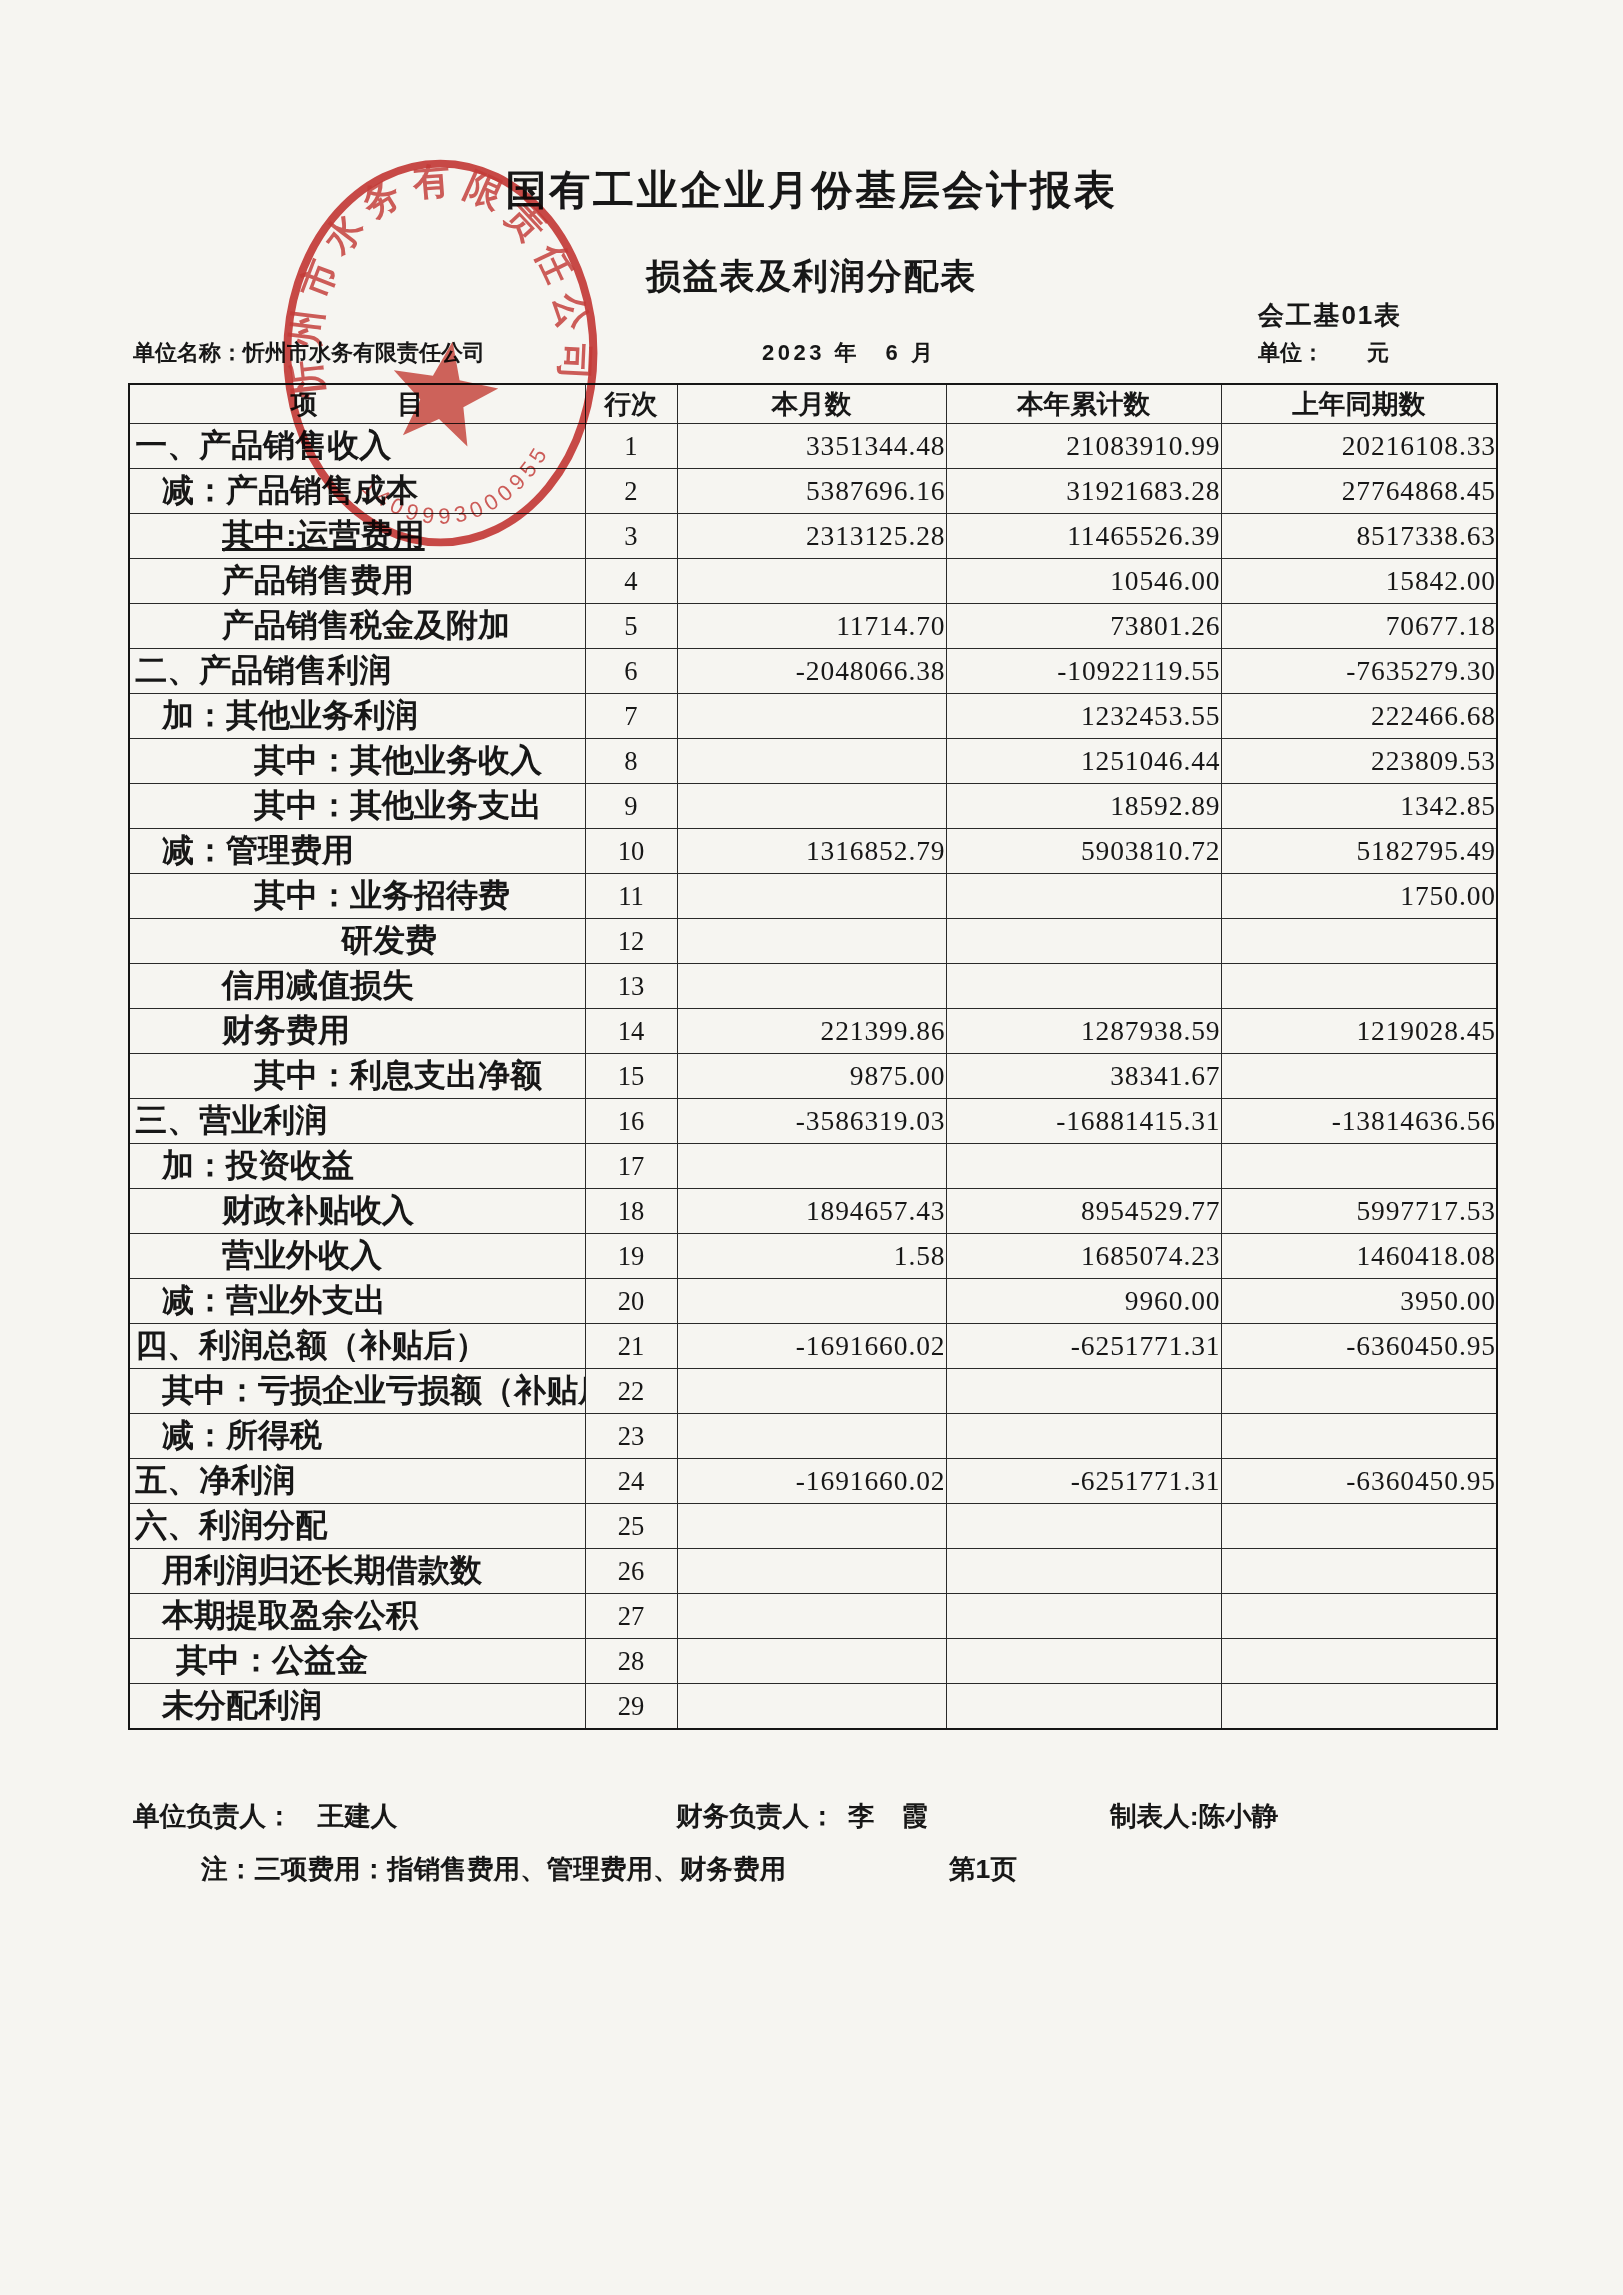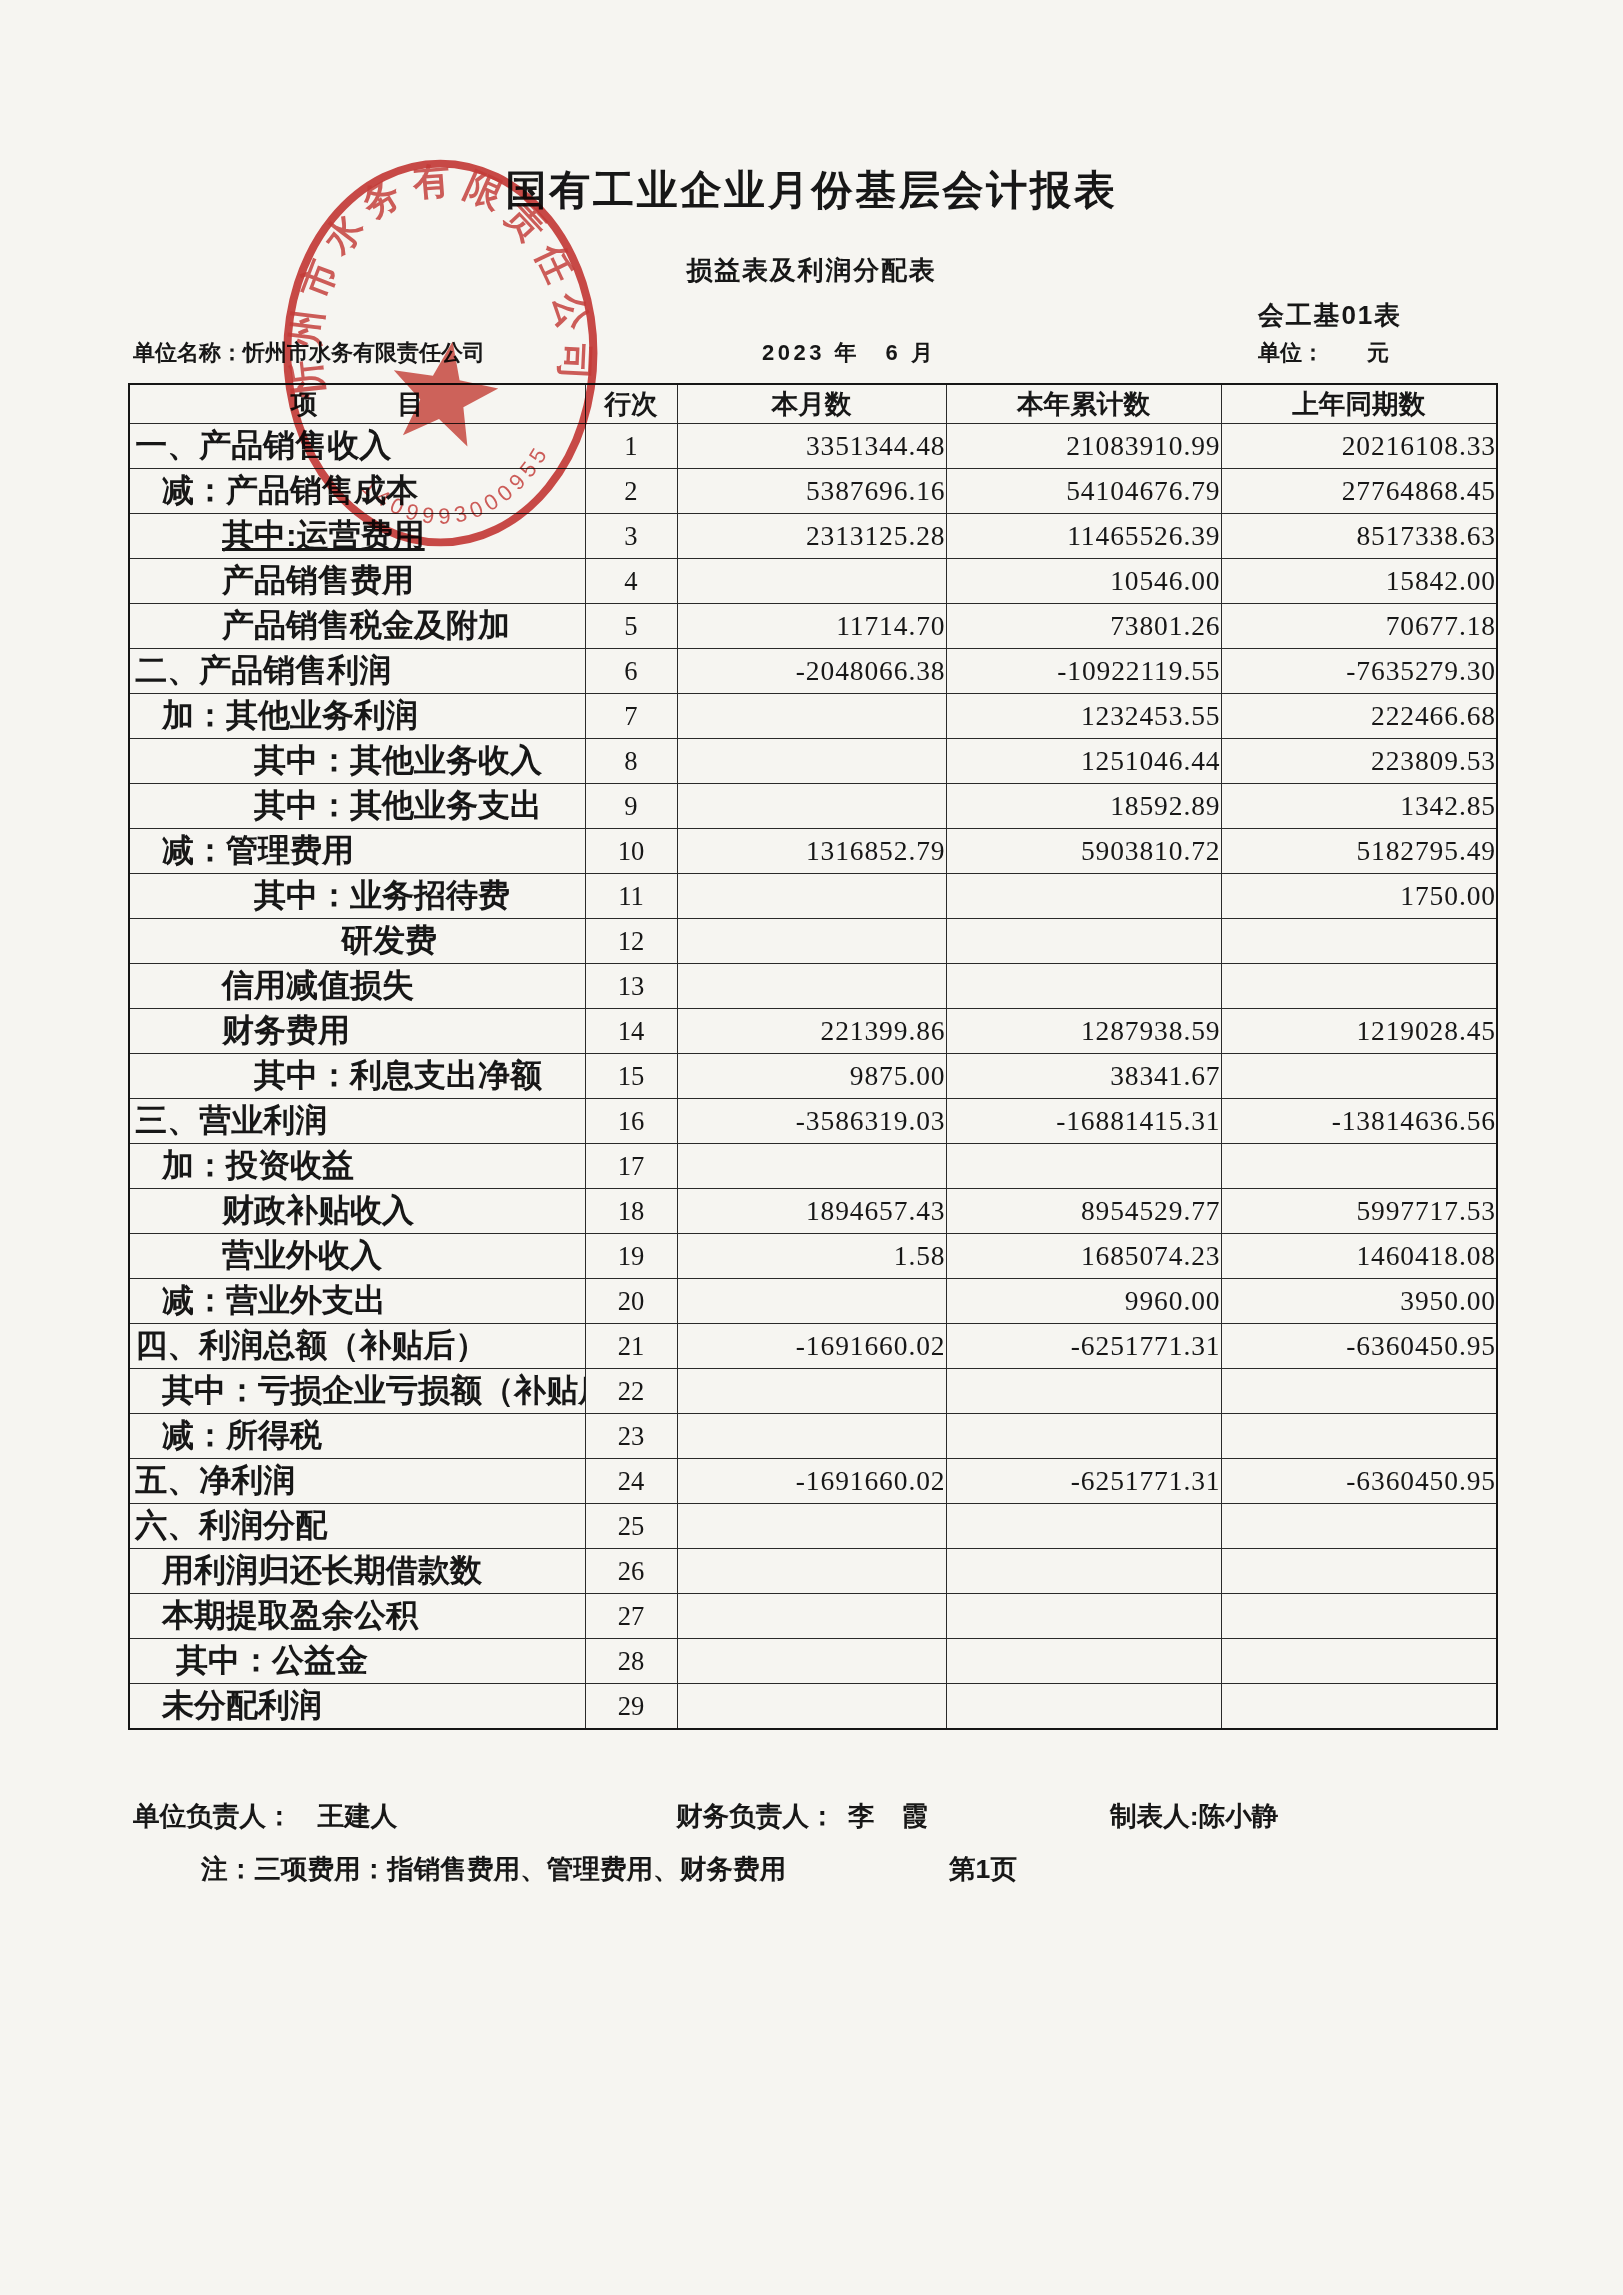--- a/index.html
+++ b/index.html
@@ -6,21 +6,21 @@
   body{
     width:1623px;height:2295px;position:relative;overflow:hidden;
     background:#f6f5f1;color:#171717;
     font-family:"Liberation Sans",sans-serif;
   }
   .abs{position:absolute;}
   
   .doc-title{top:163px;left:0;width:1623px;text-align:center;
     font-size:41px;font-weight:bold;letter-spacing:2.7px;}
   .doc-subtitle{top:253px;left:0;width:1623px;text-align:center;
-    font-size:26px;font-weight:bold;letter-spacing:1.8px;}
+    font-size:35px;font-weight:bold;letter-spacing:1.8px;}
   .form-code{top:298px;left:1258px;font-size:26px;font-weight:bold;letter-spacing:1.8px;}
   .info-line{top:338px;font-size:22px;font-weight:bold;white-space:nowrap;}
   .info-unitname{left:133px;}
   .info-period{left:762px;letter-spacing:3.5px;}
   .info-unit{left:1258px;display:flex;gap:43px;}
   
   table.report{position:absolute;left:128px;top:383px;width:1368px;
     border-collapse:collapse;table-layout:fixed;border:2.7px solid #161616;}
   table.report td{border:1.8px solid #2a2a2a;height:44px;padding:0;
     overflow:hidden;white-space:nowrap;vertical-align:middle;}
@@ -76,21 +76,21 @@
         <td class="c-item"><span style="padding-left: 5.3px;">一、产品销售收入</span></td>
         <td class="c-line">1</td>
         <td class="c-num">3351344.48</td>
         <td class="c-num">21083910.99</td>
         <td class="c-num">20216108.33</td>
       </tr>
       <tr>
         <td class="c-item"><span style="padding-left: 32px;">减：产品销售成本</span></td>
         <td class="c-line">2</td>
         <td class="c-num">5387696.16</td>
-        <td class="c-num">54104676.79</td>
+        <td class="c-num">31921683.28</td>
         <td class="c-num">27764868.45</td>
       </tr>
       <tr>
         <td class="c-item"><span style="padding-left: 92px; text-decoration: underline;">其中:运营费用</span></td>
         <td class="c-line">3</td>
         <td class="c-num">2313125.28</td>
         <td class="c-num">11465526.39</td>
         <td class="c-num">8517338.63</td>
       </tr>
       <tr>

